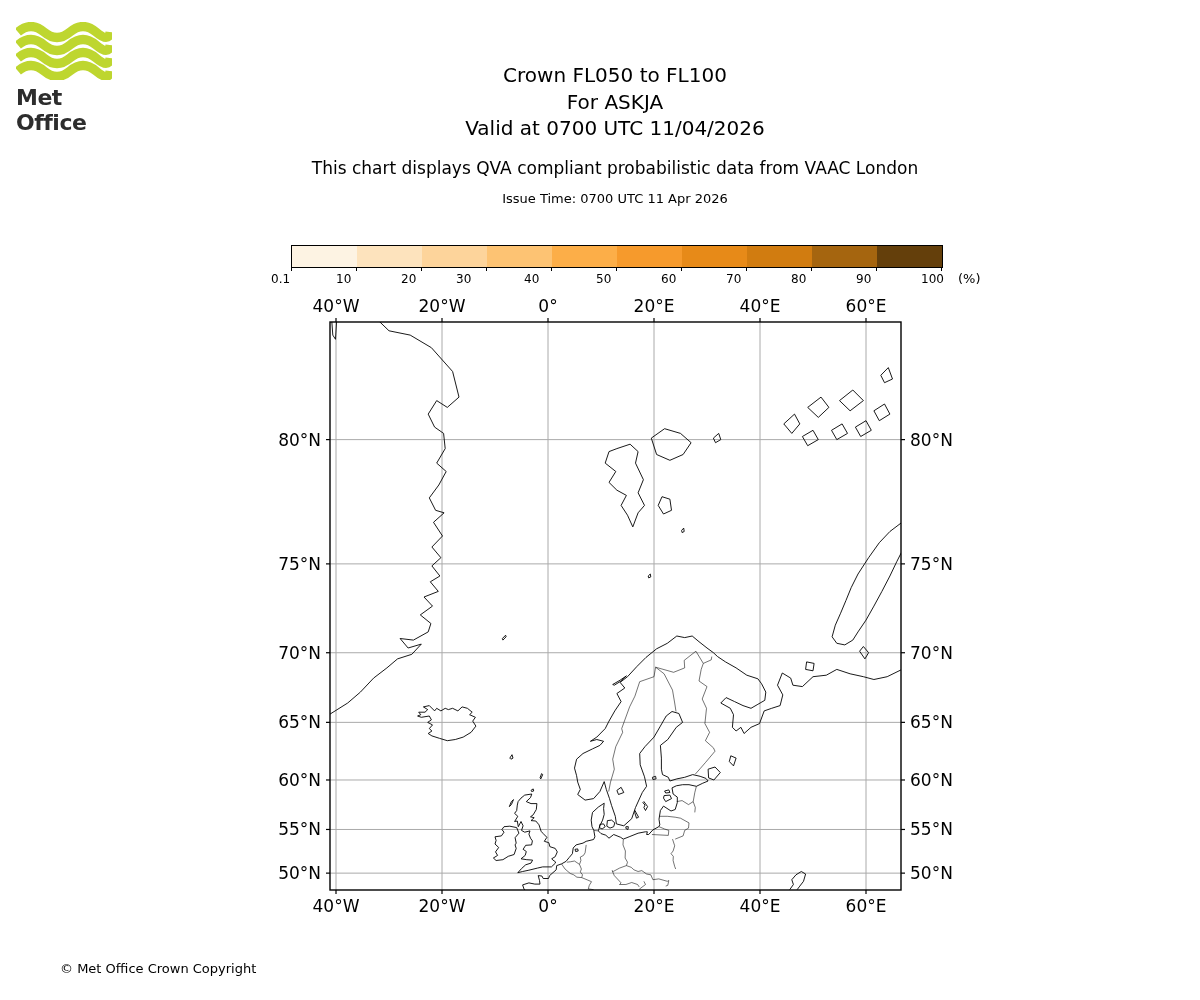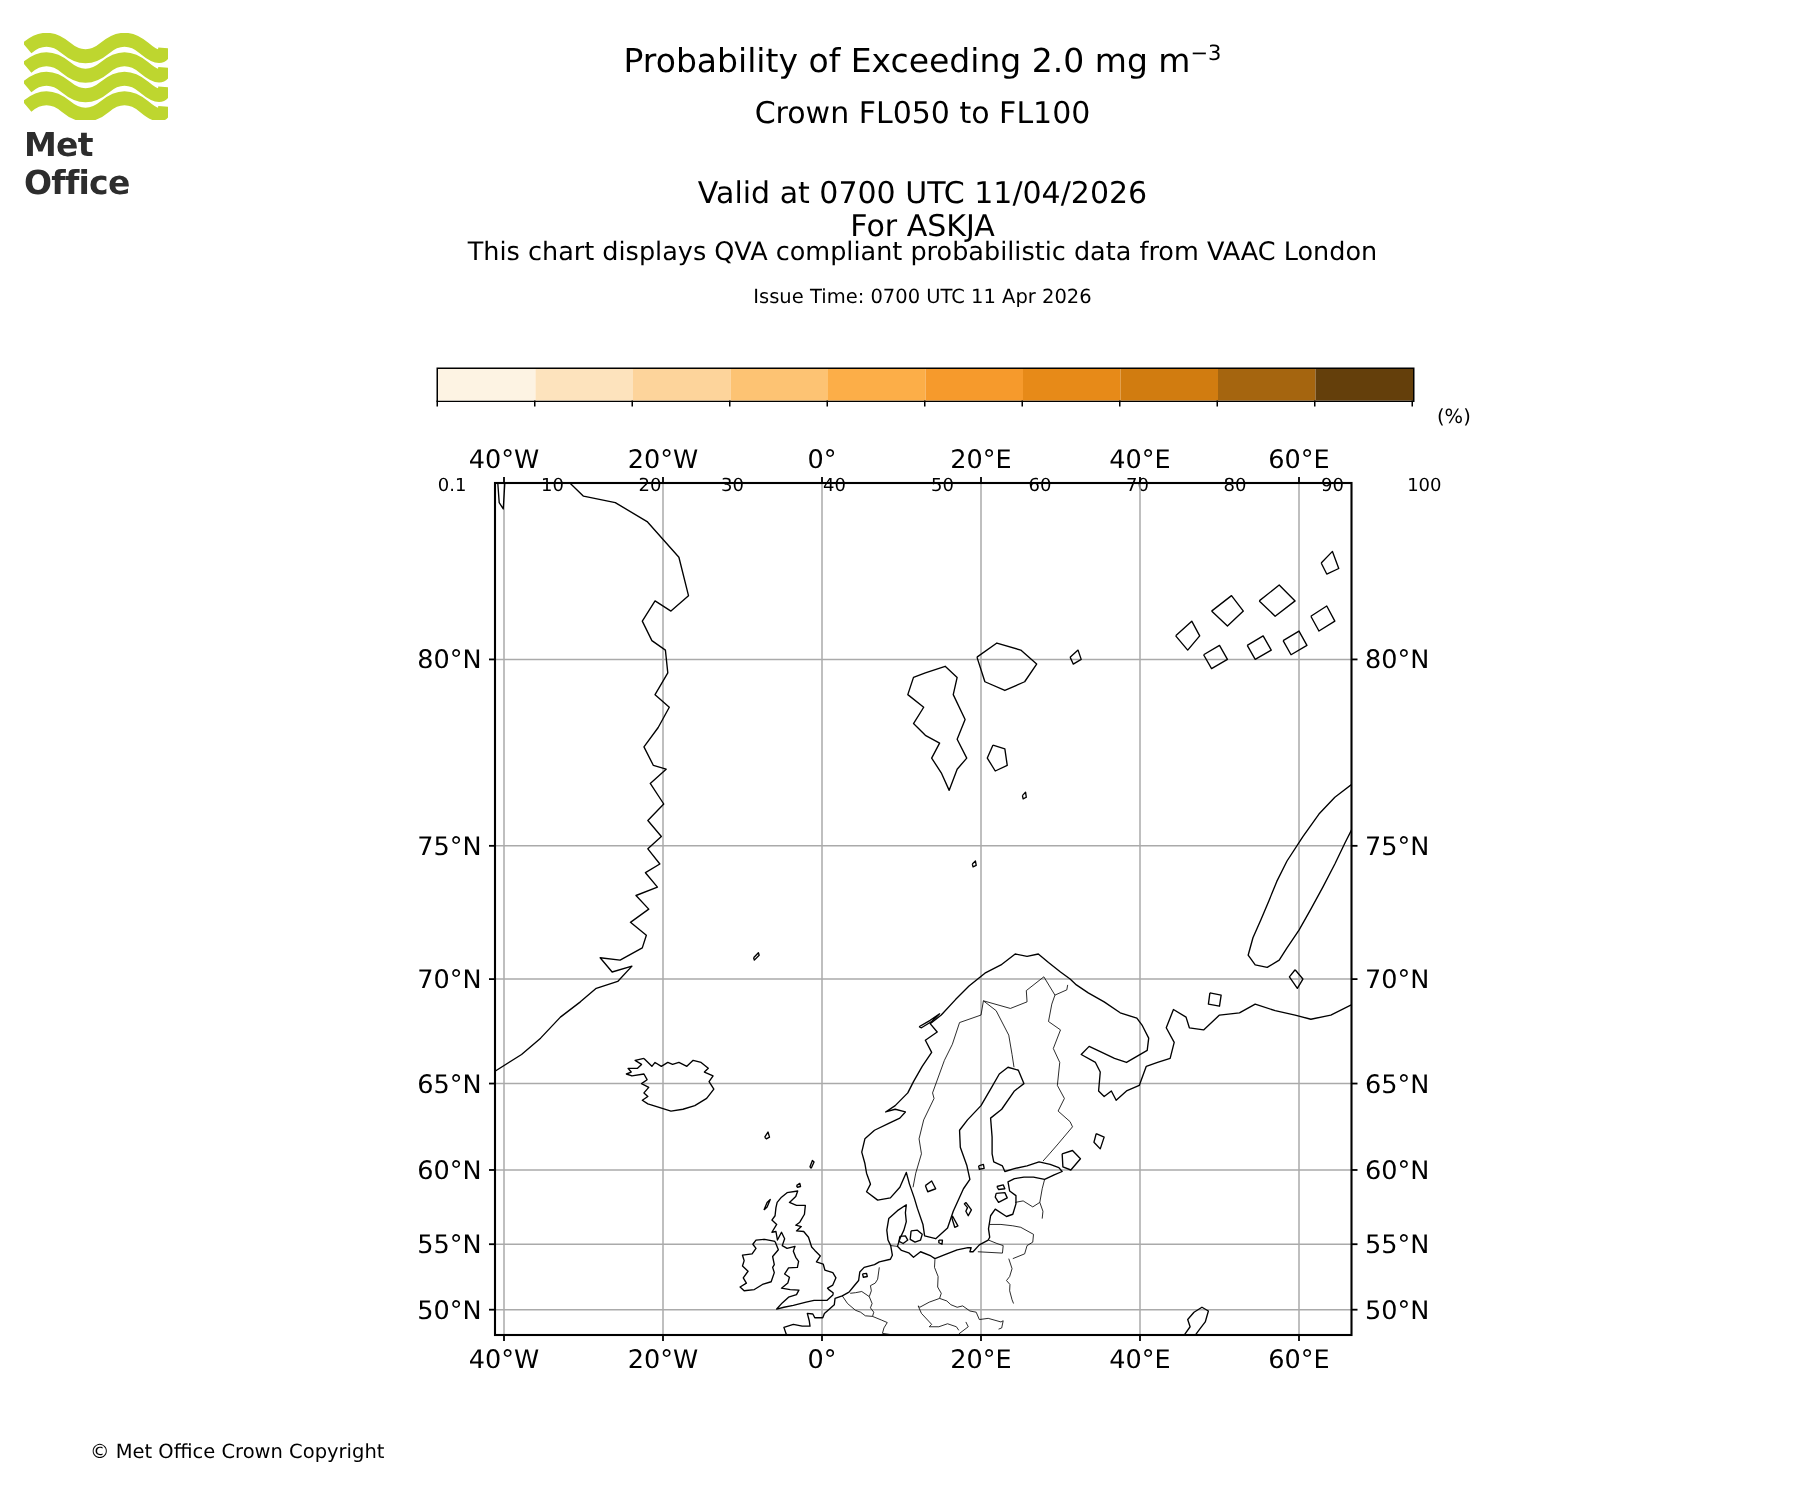--- a/index.html
+++ b/index.html
@@ -4,30 +4,30 @@
 <style>
   html,body{margin:0;padding:0;background:#fff;}
   .page{position:relative;width:1200px;height:1000px;background:#fff;overflow:hidden;
         font-family:"DejaVu Sans","Liberation Sans",sans-serif;color:#000;}
   .logo{position:absolute;left:16px;top:22px;width:110px;}
   .logo-text{font-size:22px;font-weight:bold;color:#2d2d2d;letter-spacing:-0.5px;margin-top:1px;}
   .hdr{position:absolute;left:215px;width:800px;text-align:center;}
   .title{top:28px;font-size:22px;}
   .title sup{font-size:14px;}
   .sub1{top:63px;font-size:20px;}
-  .sub2{top:90px;font-size:20px;margin-top:48px;}
+  .sub2{top:90px;font-size:20px;}
   .sub3{top:116px;font-size:20px;}
   .desc{top:158px;font-size:17px;}
   .issue{top:191px;font-size:13px;}
   .testband{top:214px;font-size:21px;}
   .cbar{position:absolute;left:291px;top:245px;width:650px;height:21px;border:1px solid #000;
         box-sizing:content-box;display:flex;}
   .cbar .seg{height:100%;flex:1 1 auto;}
   .cbtick{position:absolute;top:267px;width:1px;height:4px;background:#000;}
-  .cblabel{position:absolute;top:272px;width:40px;margin-left:-20px;text-align:right;font-size:12px;margin-top:44px;}
+  .cblabel{position:absolute;top:272px;width:40px;margin-left:-20px;text-align:left;font-size:12px;}
   .cbunit{position:absolute;left:958px;top:271px;font-size:13px;}
   .copyright{position:absolute;left:60px;top:961px;font-size:13px;}
   svg text{font-family:"DejaVu Sans","Liberation Sans",sans-serif;}
 </style>
 </head>
 <body>
 
 <div class="page">
 
   <div class="logo">
@@ -35,21 +35,20 @@
       <g fill="none" stroke="#bed62f" stroke-width="9" stroke-linecap="butt">
         <path d="M2,10 q 13,-11 26,0 t 26,0 t 26,0 t 14,0"></path>
         <path d="M2,23 q 13,-11 26,0 t 26,0 t 26,0 t 14,0"></path>
         <path d="M2,36 q 13,-11 26,0 t 26,0 t 26,0 t 14,0"></path>
         <path d="M2,49 q 13,-11 26,0 t 26,0 t 26,0 t 14,0"></path>
       </g>
     </svg>
     <div class="logo-text">Met Office</div>
   </div>
 
-  <div class="hdr title"><span>Probability of Exceeding 2.0 mg m</span><sup>−3</sup></div>
   <div class="hdr sub1">Crown FL050 to FL100</div>
   <div class="hdr sub2">For ASKJA</div>
   <div class="hdr sub3">Valid at 0700 UTC 11/04/2026</div>
   <div class="hdr desc">This chart displays QVA compliant probabilistic data from VAAC London</div>
   <div class="hdr issue">Issue Time: 0700 UTC 11 Apr 2026</div>
 
   <div class="cbar" id="cbar">
       <div class="seg" style="background: rgb(253, 243, 227);"></div>
       <div class="seg" style="background: rgb(253, 227, 189);"></div>
       <div class="seg" style="background: rgb(253, 212, 155);"></div>

